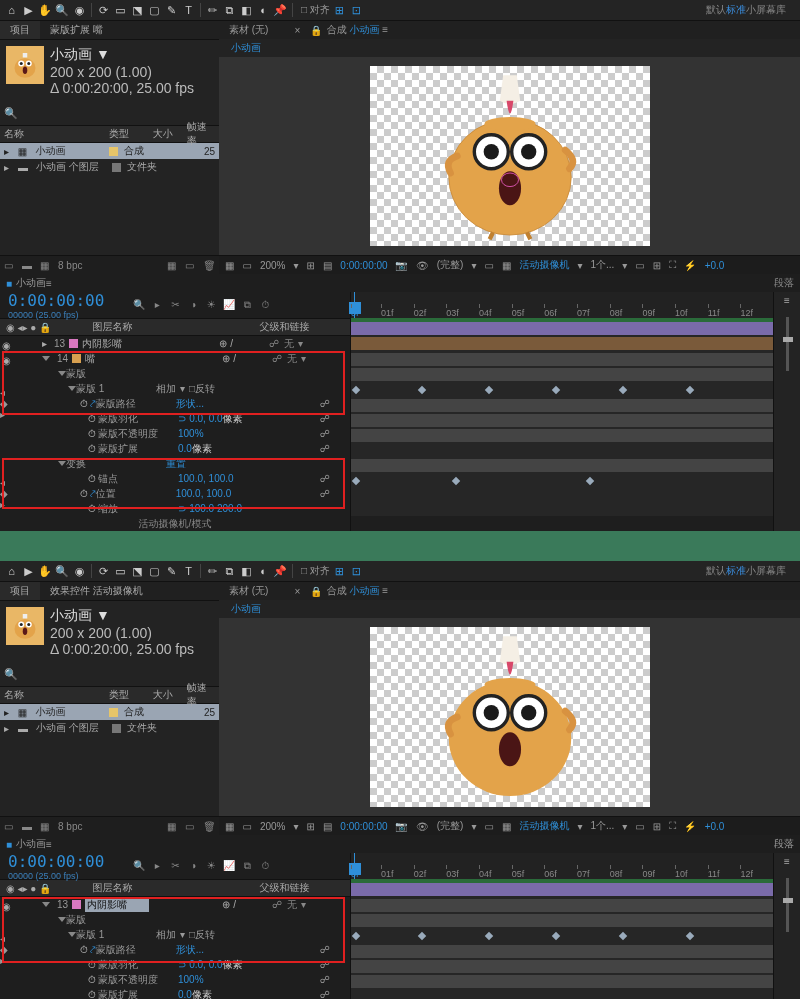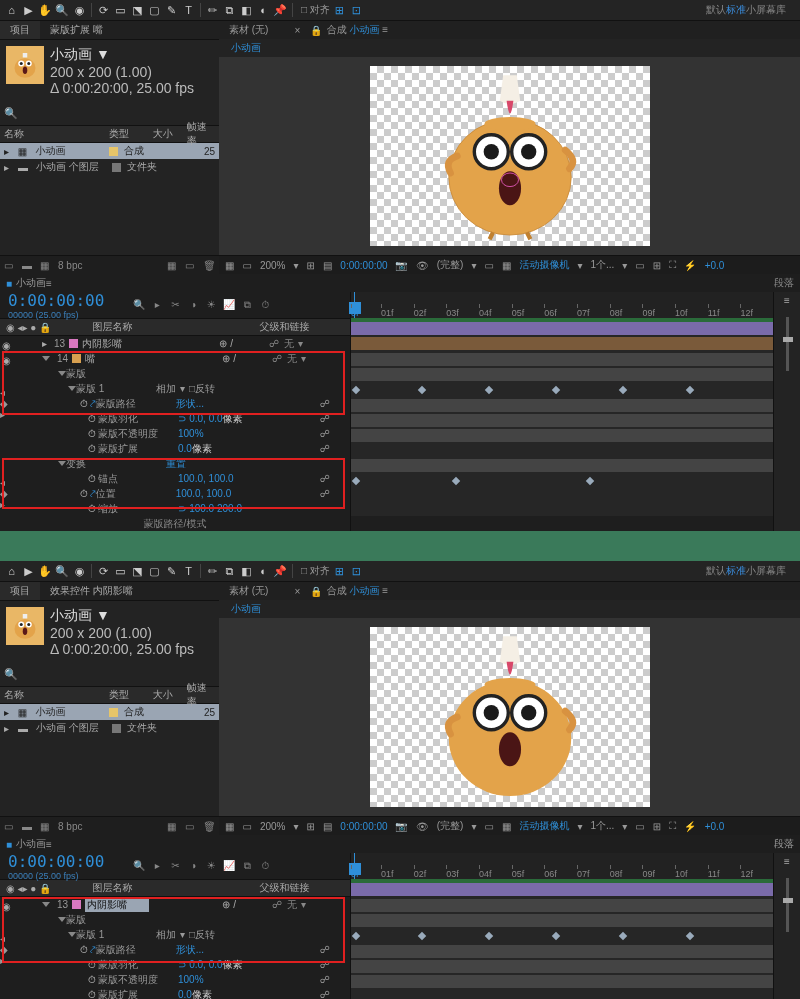--- a/index.html
+++ b/index.html
@@ -375,21 +375,21 @@
               <span class="val">100.0, 100.0</span>
               <span style="margin-left:auto;padding-right:20px">☍</span>
             </div>
          <div class="lrow sub">
               <span style="width:88px"></span>
               <span class="stop">⏱</span> 
               <span style="flex:0 0 80px">缩放</span>
               <span class="val">⊃ 100.0 200.0</span>
             </div>
          <div class="lrow sub" style="justify-content:center;color:#888">
-              <span>蒙版路径/模式</span>
+              <span>活动摄像机/模式</span>
             </div>
        </div>
      </div>
      <div class="tlright">
        <div class="ruler">
          <div class="playhead">
               <div class="knob"></div>
             </div>
          <div class="tick" style="flex:0 0 30px;color:#2f8fd8">0f</div>
          <div class="tick">01f</div>
@@ -472,21 +472,21 @@
         <span>默认</span>
         <span class="on">标准</span>
         <span>小屏幕</span>
         <span>库</span>
       </div>
  </div>
  <div class="body">
   <div class="proj">
     <div class="tabs">
           <div class="tab on">项目</div>
-          <div class="tab">效果控件 内阴影嘴</div>
+          <div class="tab">效果控件 活动摄像机</div>
         </div>
     <div class="comp-info">
           <div class="thumb">
             <svg viewBox="0 0 40 40">
               <ellipse cx="20" cy="24" rx="14" ry="13" fill="#e3a34a"></ellipse>
               <circle cx="15" cy="18" r="4" fill="#fff"></circle>
               <circle cx="25" cy="18" r="4" fill="#fff"></circle>
               <circle cx="15" cy="18" r="2" fill="#222"></circle>
               <circle cx="25" cy="18" r="2" fill="#222"></circle>
               <ellipse cx="20" cy="27" rx="3" ry="5" fill="#5a1818"></ellipse>

